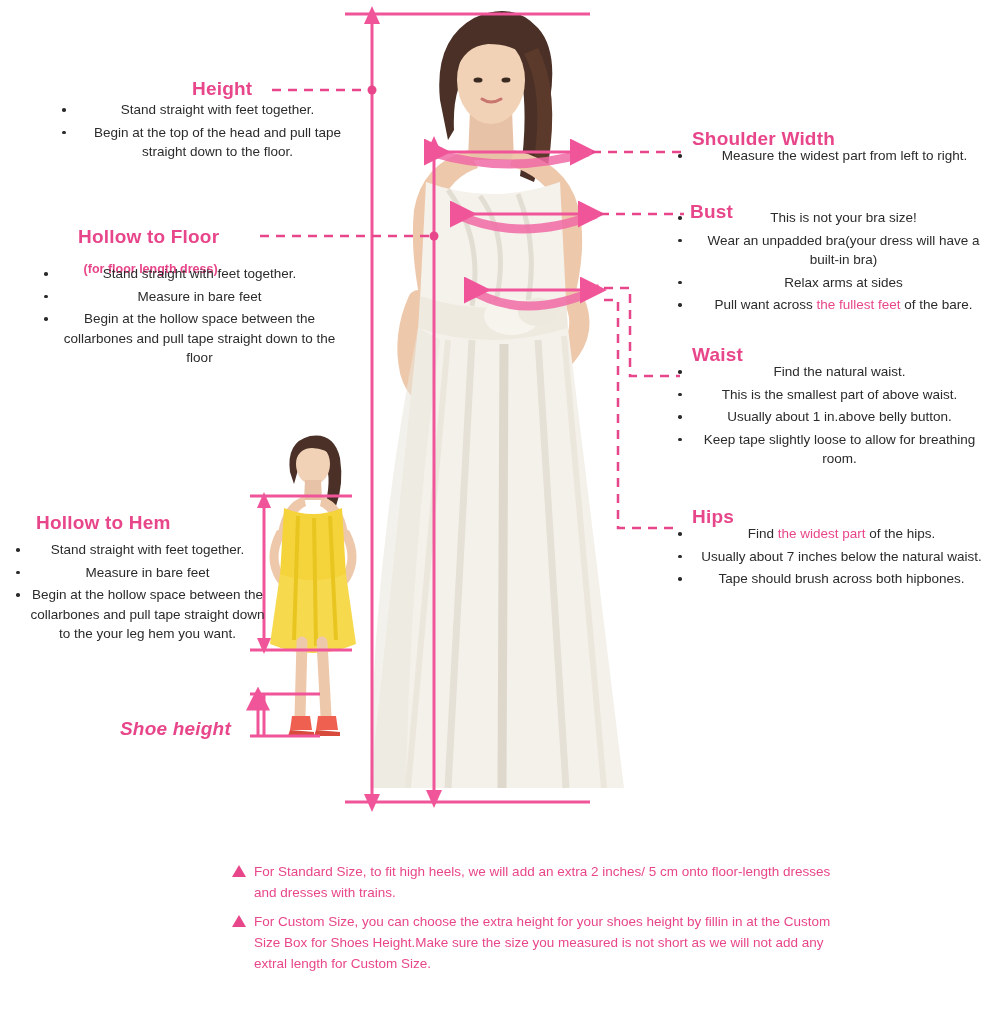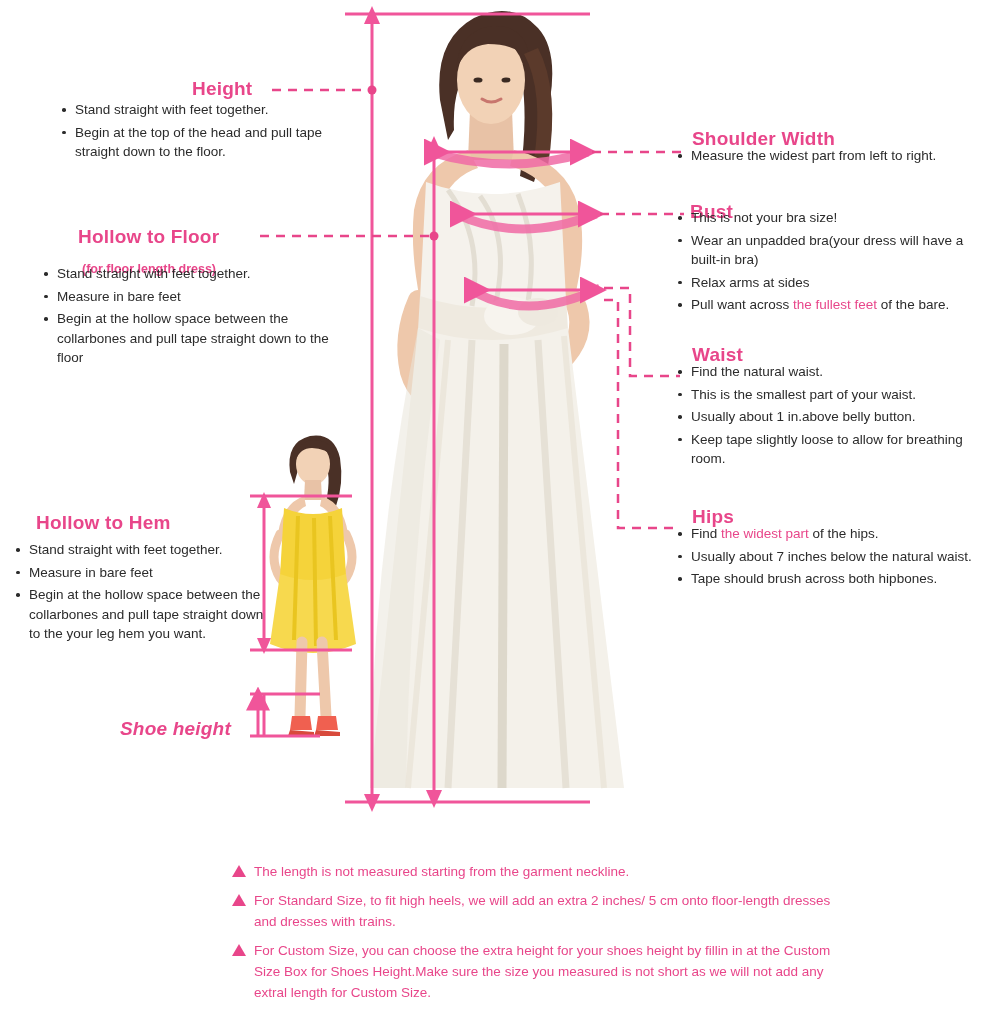--- a/index.html
+++ b/index.html
@@ -13,21 +13,21 @@
     position: relative;
     font-family: "Liberation Sans", sans-serif;
     color: #333333;
     overflow: hidden;
   }
   #stage {
     position: relative;
     width: 1000px;
     height: 1024px;
   }
-  .abs { position: absolute; }
+  .abs { position: absolute; text-align: center; }
 
   
   .heading {
     font-weight: bold;
     color: #e8468a;
     font-size: 19px;
     letter-spacing: .2px;
     white-space: nowrap;
   }
   .subheading {
@@ -294,42 +294,38 @@
       <li><span>Pull want across </span><span class="pinktext">the fullest feet</span><span> of the bare.</span></li>
     </ul>
   </div>
 
   <div class="abs" style="left:692px; top:344px;">
     <div class="heading">Waist</div>
   </div>
   <div class="abs" style="left:676px; top:362px; width:312px;">
     <ul class="bullets">
       <li>Find the natural waist.</li>
-      <li>This is the smallest part of your waist.</li>
+      <li>This is the smallest part of above waist.</li>
       <li>Usually about 1 in.above belly button.</li>
       <li>Keep tape slightly loose to allow for breathing room.</li>
     </ul>
   </div>
 
   <div class="abs" style="left:692px; top:506px;">
     <div class="heading">Hips</div>
   </div>
   <div class="abs" style="left:676px; top:524px; width:316px;">
     <ul class="bullets">
       <li><span>Find </span><span class="pinktext">the widest part</span><span> of the hips.</span></li>
       <li>Usually about 7 inches below the natural waist.</li>
       <li>Tape should brush across both hipbones.</li>
     </ul>
   </div>
 
   <div class="notes">
-    <div class="note">
-      <span class="tri"></span>
-      <span>The length is not measured starting from the garment neckline.</span>
-    </div>
     <div class="note">
       <span class="tri"></span>
       <span>For Standard Size, to fit high heels, we will add an extra 2 inches/ 5  cm onto floor-length dresses and dresses with trains.</span>
     </div>
     <div class="note">
       <span class="tri"></span>
       <span>For Custom Size, you can choose the extra height for your shoes height by fillin in at the Custom Size Box for Shoes Height.Make sure the size you measured is not short as we will not add any extral length for Custom Size.</span>
     </div>
   </div>
 

